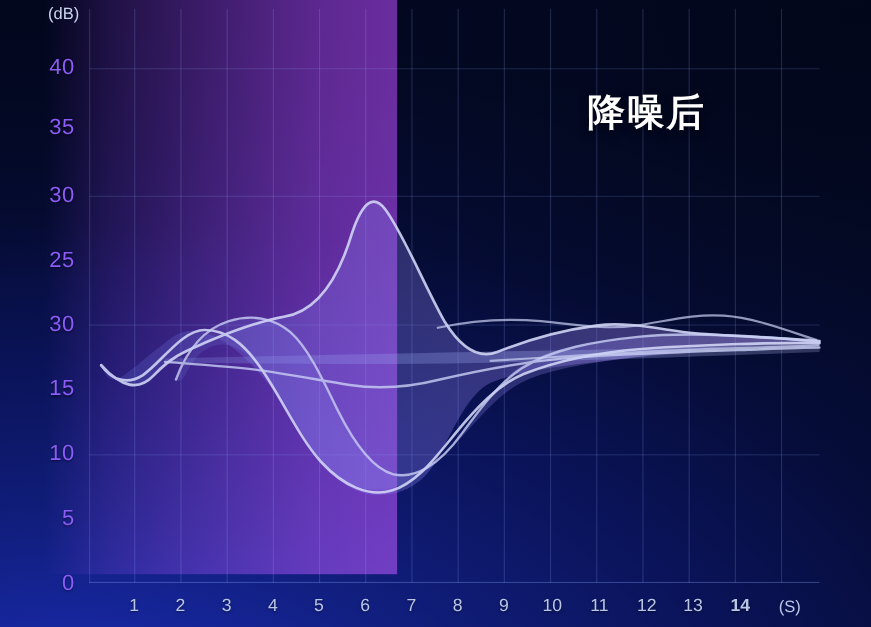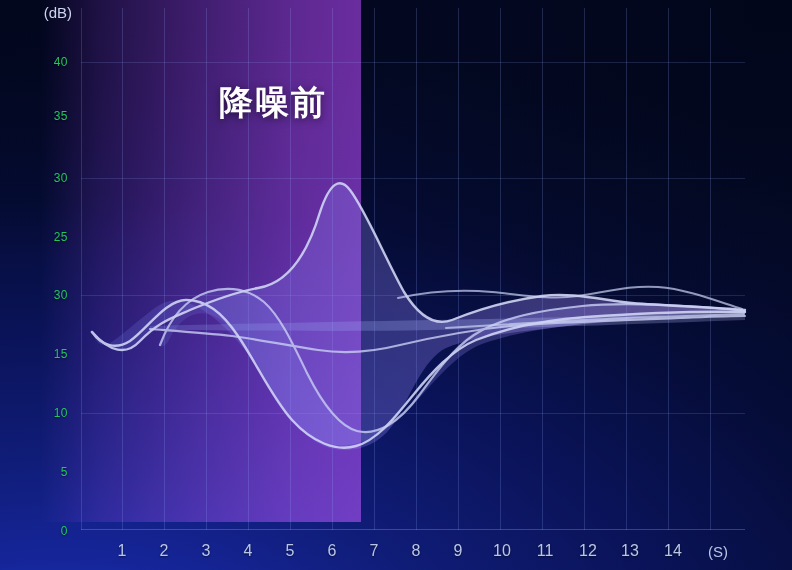--- a/index.html
+++ b/index.html
@@ -40,21 +40,21 @@
       rgba(140,52,205,0.42) 46%,
       rgba(152,56,214,0.60) 78%,
       rgba(158,58,218,0.66) 100%);
     mix-blend-mode:screen;
   }
 
   
   .ylabels { position:absolute; left:0; top:0; width:78px; height:570px; }
   .ylab {
     position:absolute; right:10px;
-    color:#22c55e; font-size:12px; letter-spacing:.5px;
+    color:#8b5cf6; font-size:20px; letter-spacing:.5px;
     text-align:right; transform:translateY(-50%);
     text-shadow:0 1px 2px rgba(0,0,0,.5);
   }
   .yunit {
     position:absolute; right:6px; top:4px;
     color:#ccd5ee; font-size:15px;
   }
   .xlab {
     position:absolute; bottom:10px;
     color:#b9c6e6; font-size:16px;
@@ -200,19 +200,19 @@
     <div class="xlab" style="left:248px;">4</div>
     <div class="xlab" style="left:290px;">5</div>
     <div class="xlab" style="left:332px;">6</div>
     <div class="xlab" style="left:374px;">7</div>
     <div class="xlab" style="left:416px;">8</div>
     <div class="xlab" style="left:458px;">9</div>
     <div class="xlab" style="left:502px;">10</div>
     <div class="xlab" style="left:545px;">11</div>
     <div class="xlab" style="left:588px;text-align:center;">12</div>
     <div class="xlab" style="left:630px;">13</div>
-    <div class="xlab" style="left:673px;">14</div>
+    <div class="xlab" style="left:673px;font-weight:bold;">14</div>
     <div class="xunit" style="left:718px;">(S)</div>
   </div>
 
-  <div class="caption" style="left:273px; top:80px;">降噪前</div>
+  <div class="caption" style="left:588px; top:80px;">降噪后</div>
 
 </div>
 
 </body></html>

